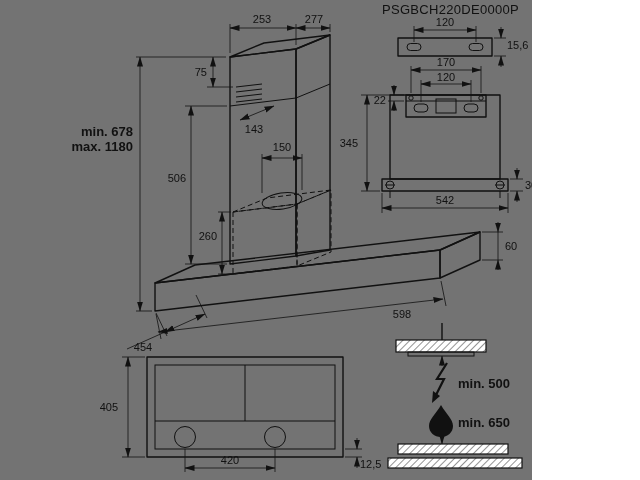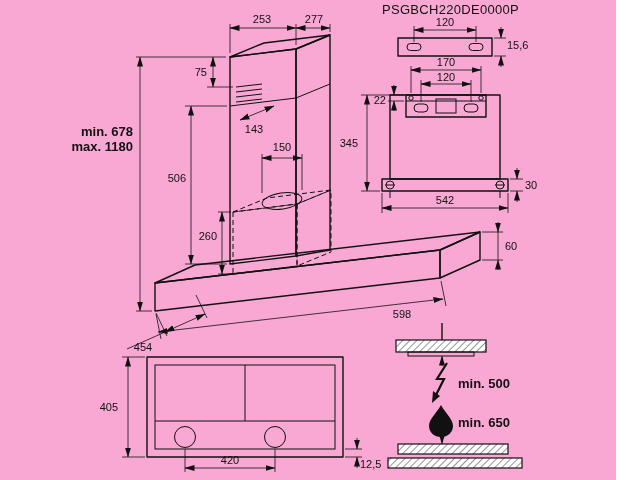--- a/index.html
+++ b/index.html
@@ -1,16 +1,16 @@
 <!DOCTYPE html>
 <html><head>
 <meta charset="utf-8">
 <style>
   html,body{margin:0;padding:0;background:#ffffff;}
-  .canvas{width:616px;height:480px;background:#f9a8d4;position:relative;overflow:hidden;}
+  .canvas{width:532px;height:480px;background:#737373;position:relative;overflow:hidden;}
   svg text{font-family:"Liberation Sans",sans-serif;font-size:11px;fill:#111111;}
   svg .big{font-size:13px;font-weight:bold;}
   svg .ttl{font-size:13px;letter-spacing:.3px;}
   .s{stroke:#111111;stroke-width:1.4;fill:none;stroke-linejoin:round;}
   .t{stroke:#111111;stroke-width:1;fill:none;}
   .e{stroke:#111111;stroke-width:.8;fill:none;}
   .d{stroke:#111111;stroke-width:1;fill:none;stroke-dasharray:5 3;}
   .f{fill:#111111;stroke:none;}
 </style>
 </head>

